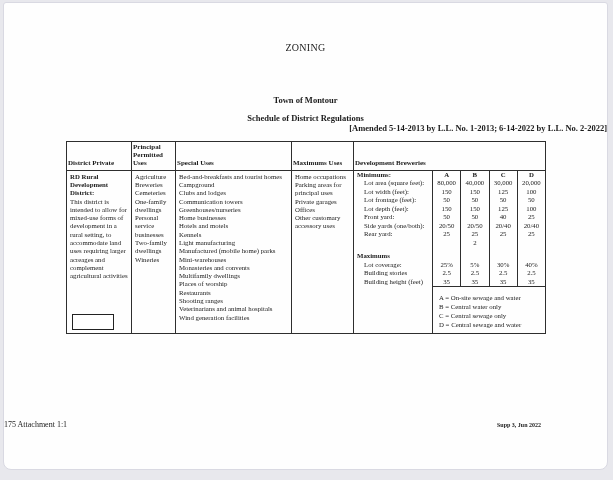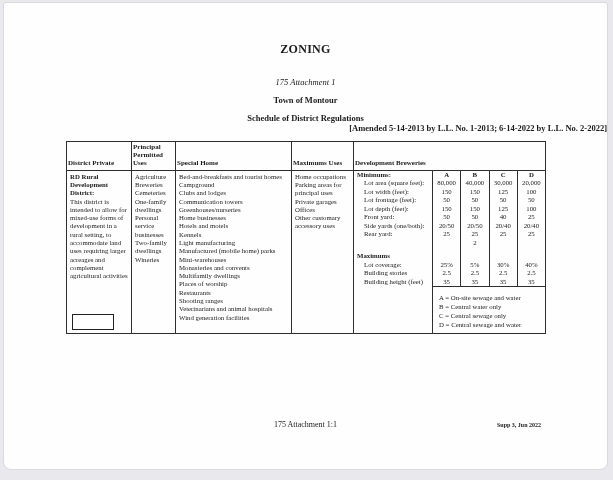--- a/index.html
+++ b/index.html
@@ -13,21 +13,21 @@
   .frame { position: relative; width: 613px; height: 480px; }
   .page {
     position: absolute; left: 3px; top: 2px;
     width: 605px; height: 468px;
     background: #fefefe;
     border: 1px solid #d9d9e2;
     border-radius: 3px 3px 8px 8px;
     box-sizing: border-box;
   }
   .center-line { position: absolute; left: 0; width: 100%; text-align: center; }
-  .t-zoning    { top: 39px;  font-size: 12px;   font-weight: bold; letter-spacing: .3px; }
+  .t-zoning    { top: 39px;  font-size: 10px;   font-weight: normal; letter-spacing: .3px; }
   .t-attach    { top: 74px;  font-size: 8.5px; font-style: italic; }
   .t-town      { top: 92px;  font-size: 8.5px; font-weight: bold; }
   .t-sched     { top: 110px; font-size: 8.5px; font-weight: bold; line-height: 10.5px; }
   .t-amend     { top: 120px; font-size: 8.5px; font-weight: bold; text-align: right; }
 
   table.reg-table {
     position: absolute; left: 62px; top: 138px;
     width: 479px; height: 193px;
     border-collapse: collapse; table-layout: fixed;
     font-size: 6.8px; line-height: 8.3px;
@@ -63,48 +63,47 @@
   .std-grid .bold { font-weight: bold; }
   .std-grid .val  { text-align: center; }
   .std-grid .v    { border-left: 1px solid #2e2e2e; }
   .std-grid .sp   { height: 5px; }
   .std-legend {
     grid-column: 2 / 6;
     border-top: 1px solid #2e2e2e; border-left: 1px solid #2e2e2e;
     padding: 6px 0 0 6px; line-height: 9px;
   }
 
-  .footer-center { position: absolute; top: 417px; left: 0; width: 100%; text-align: center; font-size: 8px; }
+  .footer-center { position: absolute; top: 417px; left: 0; width: 100%; font-size: 8px; }
   .footer-right  { position: absolute; top: 419px; right: 66px; font-size: 6px; font-weight: bold; }
 </style>
 </head>
 <body>
 
 <div class="frame">
   <div class="page">
 
     <div class="center-line t-zoning">ZONING</div>
-    <div class="center-line t-attach">175 Attachment 1</div>
     <div class="center-line t-sched">Schedule of District Regulations</div>
     <div class="center-line t-town">Town of Montour</div>
     <div class="center-line t-amend">[Amended 5-14-2013 by L.L. No. 1-2013; 6-14-2022 by L.L. No. 2-2022]</div>
 
     <table class="reg-table">
       <colgroup>
         <col style="width:65px">
           <col style="width:44px">
           <col style="width:116px">
           <col style="width:62px">
           <col style="width:192px">
       </colgroup>
       <thead>
         <tr>
           <th>District Private</th>
           <th>Principal Permitted Uses</th>
-          <th>Special Home</th>
+          <th>Special Uses</th>
           <th>Maximums Uses</th>
           <th>Development Breweries</th>
         </tr>
       </thead>
       <tbody>
         <tr>
           <td class="intent-cell">
             <div class="intent-title">RD Rural Development District:</div>
             <div class="intent-desc">This district is intended to allow for mixed-use forms of development in a rural setting, to accommodate land uses requiring larger acreages and complement agricultural activities</div>
             <div class="small-box"></div>

